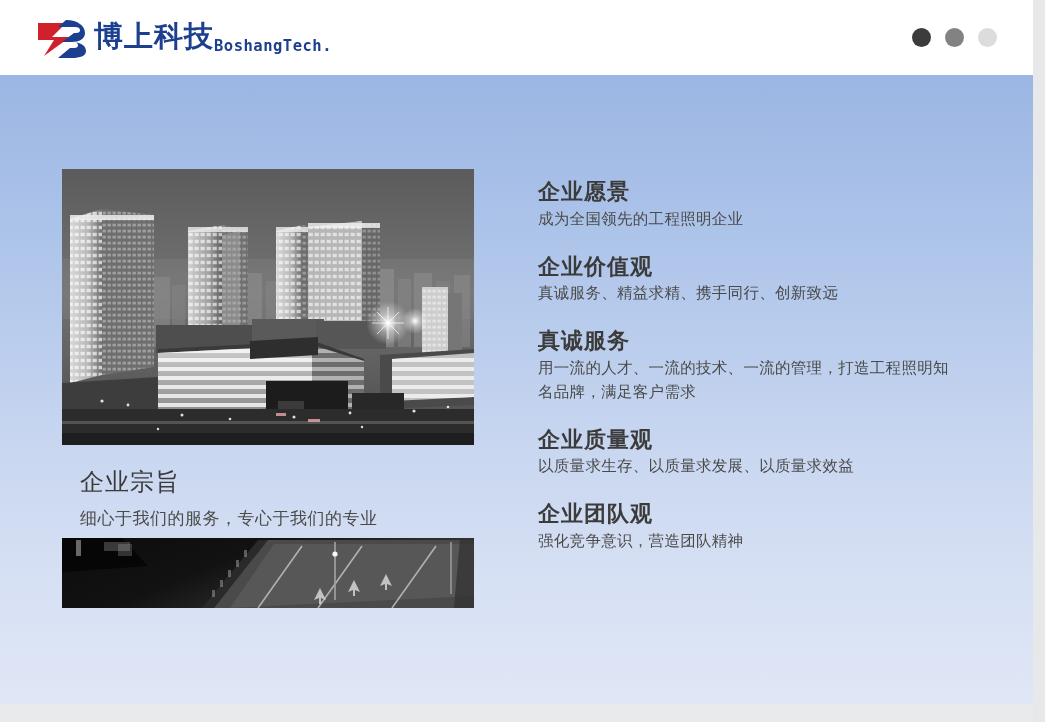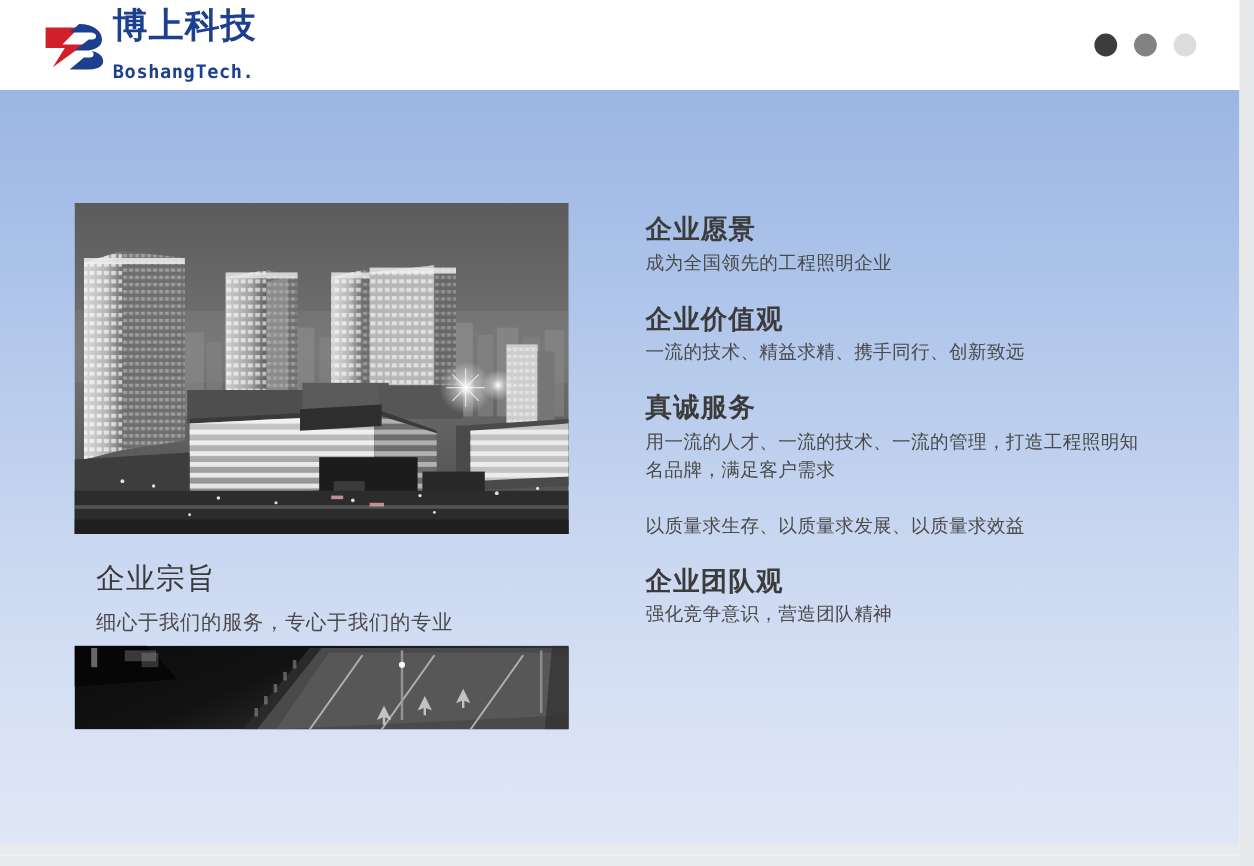--- a/index.html
+++ b/index.html
@@ -80,21 +80,20 @@
     align-items: center;
   }
   #logo-mark {
     width: 52px;
     height: 44px;
     margin-right: 6px;
     flex: none;
   }
   #logo-text {
     display: flex;
-    flex-direction: column;
     justify-content: center;
     line-height: 1;
   }
   #logo-cn {
     font-size: 29px;
     font-weight: bold;
     color: #1d3f8f;
     letter-spacing: 1px;
     font-family: "DejaVu Sans", "Liberation Sans", sans-serif;
   }
@@ -425,29 +424,30 @@
 
       <div id="right-col">
 
         <div class="value-block">
           <div class="value-title">企业愿景</div>
           <div class="value-text">成为全国领先的工程照明企业</div>
         </div>
 
         <div class="value-block">
           <div class="value-title">企业价值观</div>
-          <div class="value-text">一流的技术、精益求精、携手同行、创新致远</div>
+          <div class="value-text">真诚服务、精益求精、携手同行、创新致远</div>
         </div>
 
         <div class="value-block">
           <div class="value-title">真诚服务</div>
           <div class="value-text">用一流的人才、一流的技术、一流的管理，打造工程照明知名品牌，满足客户需求</div>
         </div>
 
         <div class="value-block">
+          <div class="value-title">企业质量观</div>
           <div class="value-text">以质量求生存、以质量求发展、以质量求效益</div>
         </div>
 
         <div class="value-block">
           <div class="value-title">企业团队观</div>
           <div class="value-text">强化竞争意识，营造团队精神</div>
         </div>
 
       </div>
 

